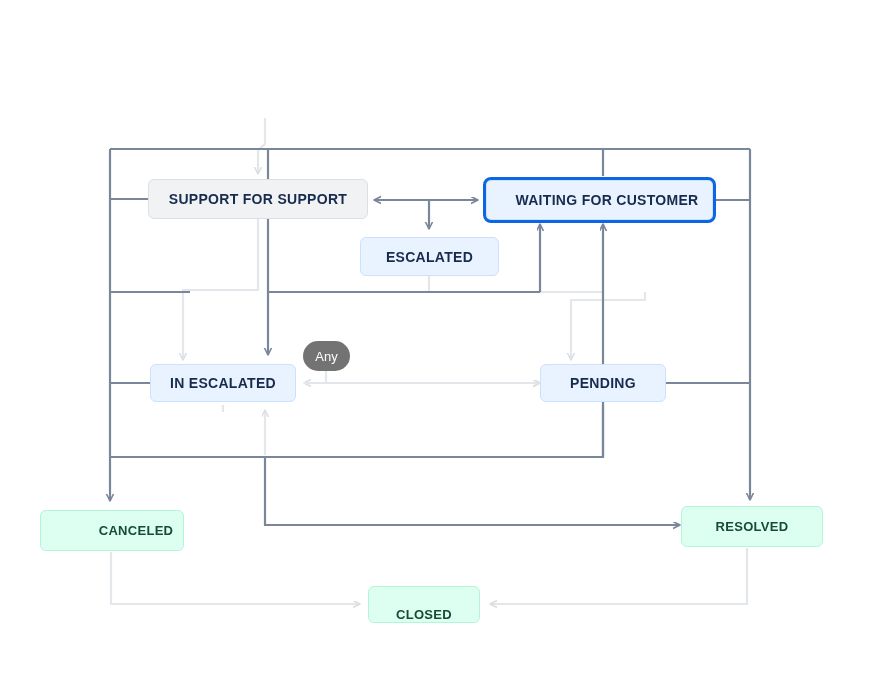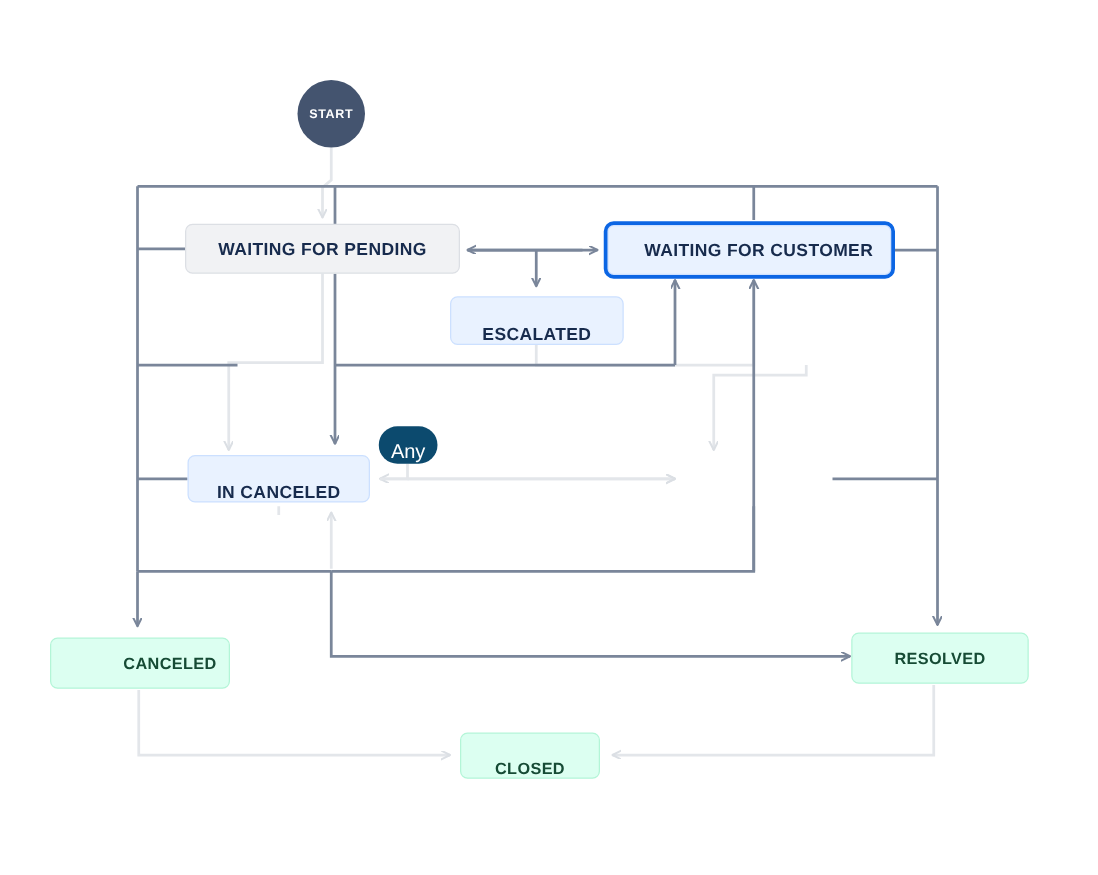--- a/index.html
+++ b/index.html
@@ -42,47 +42,46 @@
     background: #f1f2f4;
     border: 1px solid #dcdfe4;
     color: #172b4d;
     font-size: 14px;
   }
   .node-blue {
     background: #e9f2ff;
     border: 1px solid #cce0ff;
     color: #172b4d;
     font-size: 14px;
-    align-items: flex-end;
   }
   .node-green {
     background: #dcfff1;
     border: 1px solid #b3f5d7;
     color: #164b35;
     font-size: 13px;
   }
   .node-selected {
     background: #e9f2ff;
     border: 3px solid #0c66e4;
     box-shadow: inset 0 0 0 1px #cfe1ff;
     color: #172b4d;
     font-size: 14px;
     border-radius: 8px;
     padding-left: 15px;
   }
   .pill-dark {
     position: absolute;
     box-sizing: border-box;
     display: flex;
-    align-items: flex-end;
+    align-items: center;
     justify-content: center;
-    background: #0c4a6e;
+    background: #737373;
     color: #ffffff;
     border-radius: 16px;
-    font-size: 16px;
+    font-size: 13px;
     z-index: 6;
   }
   .circle-dark {
     position: absolute;
     box-sizing: border-box;
     display: flex;
     align-items: center;
     justify-content: center;
     background: #44546f;
     color: #ffffff;
@@ -174,44 +173,44 @@
 
         <path d="M603,457 L603,224" marker-end="url(#ah-strong)"></path>
 
         <path d="M265,457 L265,525 L680,525" marker-end="url(#ah-strong)"></path>
 
         <path d="M110,457 L265,457"></path>
       </g>
     </g>
   </svg>
 
-  <div class="circle-dark" style="left:238px; top:64px; width:54px; height:54px;">
-    <span>START</span>
-  </div>
 
   <div class="pill-dark" style="left:303px; top:341px; width:47px; height:30px;">
     <span>Any</span>
   </div>
 
   <div class="node node-gray" style="left:148px; top:179px; width:220px; height:40px;">
-    <span>WAITING FOR PENDING</span>
+    <span>SUPPORT FOR SUPPORT</span>
   </div>
 
   <div class="node node-selected" style="left:483px; top:177px; width:233px; height:46px;">
     <span>WAITING FOR CUSTOMER</span>
   </div>
 
   <div class="node node-blue" style="left:360px; top:237px; width:139px; height:39px;">
     <span>ESCALATED</span>
   </div>
 
   <div class="node node-blue" style="left:150px; top:364px; width:146px; height:38px;">
-    <span>IN CANCELED</span>
-  </div>
-
+    <span>IN ESCALATED</span>
+  </div>
+
+  <div class="node node-blue" style="left:540px; top:364px; width:126px; height:38px;">
+    <span>PENDING</span>
+  </div>
 
   <div class="node node-green" style="left:40px; top:510px; width:144px; height:41px;padding-left:48px;">
     <span>CANCELED</span>
   </div>
 
   <div class="node node-green" style="left:681px; top:506px; width:142px; height:41px;">
     <span>RESOLVED</span>
   </div>
 
   <div class="node node-green" style="left:368px; top:586px; width:112px; height:37px;align-items:flex-end;">

